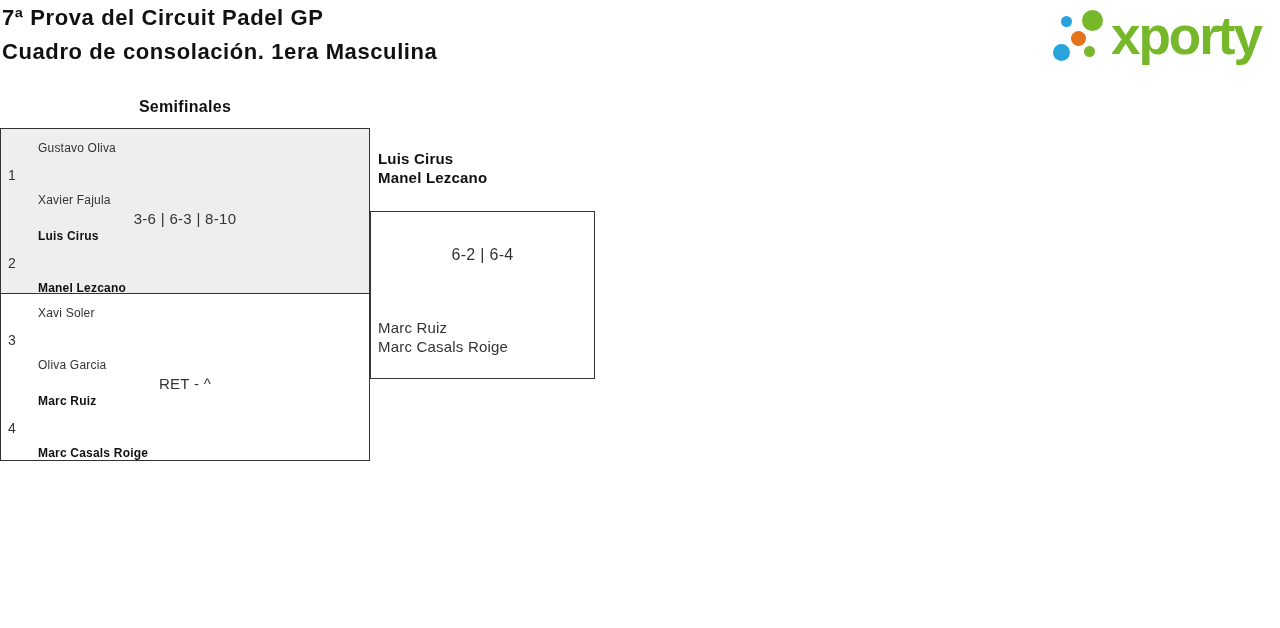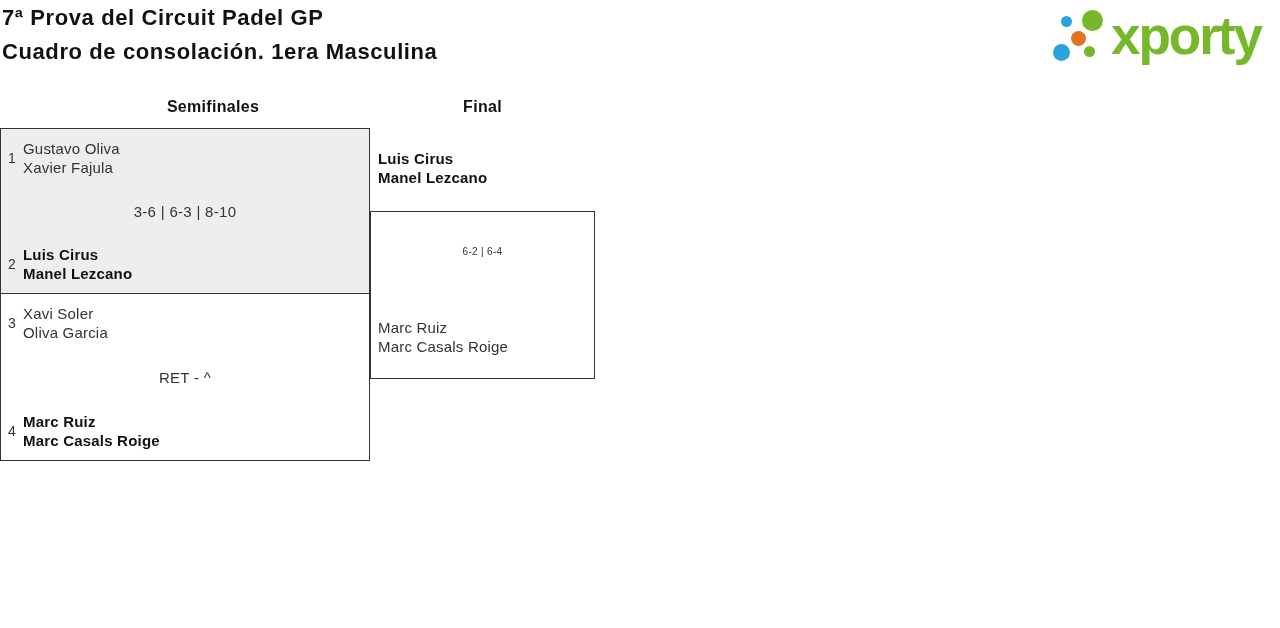--- a/index.html
+++ b/index.html
@@ -32,21 +32,21 @@
     color: #76b82a;
   }
 
   
   .round-header {
     position: absolute; top: 98px;
     text-align: center;
     font-size: 16px; font-weight: 600; color: #111111;
     letter-spacing: 0.3px;
   }
-  .rh-semis { left: 8px; width: 370px; padding-left: 20px; }
+  .rh-semis { left: 0; width: 370px; }
   .rh-final { left: 370px; width: 225px; }
 
   
   .match {
     position: absolute; left: 0; width: 370px;
     box-sizing: border-box;
     border: 1px solid #333333;
     display: flex; flex-direction: column; justify-content: space-between;
     padding: 10px 0;
   }
@@ -54,23 +54,23 @@
   .match-sf2 { top: 293px; height: 168px; background: #ffffff; }
 
   .team { display: flex; align-items: center; }
   .seed {
     width: 22px; flex: none;
     text-align: center;
     font-size: 14px; color: #333333;
   }
   .names {
     display: flex; flex-direction: column;
-    margin-left: 0;
-    font-size: 15px; line-height: 19px; color: #333333;
-    letter-spacing: 0.2px; white-space: nowrap;
+    margin-left: 15px;
+    font-size: 12px; line-height: 19px; color: #333333;
+    letter-spacing: 0.2px; white-space: nowrap; gap: 33px;
   }
   .winner .names { font-weight: 700; color: #111111; }
   .score {
     text-align: center;
     font-size: 15px; color: #333333; letter-spacing: 0.3px;
   }
 
   
   .final-box {
     position: absolute; left: 370px; top: 211px;
@@ -83,21 +83,21 @@
     position: absolute; left: 378px;
     font-size: 15px; line-height: 19px; color: #333333;
     letter-spacing: 0.2px; white-space: nowrap;
   }
   .final-team.winner { font-weight: 700; color: #111111; }
   .final-team1 { top: 149px; }
   .final-team2 { top: 318px; }
   .final-score {
     position: absolute; left: 370px; top: 246px; width: 225px;
     text-align: center;
-    font-size: 10px; color: #333333; letter-spacing: 0.3px;
+    font-size: 16px; color: #333333; letter-spacing: 0.3px;
   }
 </style>
 </head>
 <body>
 
 <div class="page">
 
   <div class="title-block">
     <div>7ª Prova del Circuit Padel GP</div>
     <div>Cuadro de consolación. 1era Masculina</div>
@@ -106,21 +106,20 @@
   <div class="logo">
     <span class="dot d-blue-small"></span>
     <span class="dot d-green-large"></span>
     <span class="dot d-orange"></span>
     <span class="dot d-blue-large"></span>
     <span class="dot d-green-small"></span>
     <span class="logo-text">xporty</span>
   </div>
 
   <div class="round-header rh-semis">Semifinales</div>
-  <div class="round-header rh-final">Final</div>
 
   <div class="match match-sf1">
     <div class="team">
       <span class="seed">1</span>
       <span class="names">
         <span>Gustavo Oliva</span>
         <span>Xavier Fajula</span>
       </span>
     </div>
     <div class="score">3-6 | 6-3 | 8-10</div>

